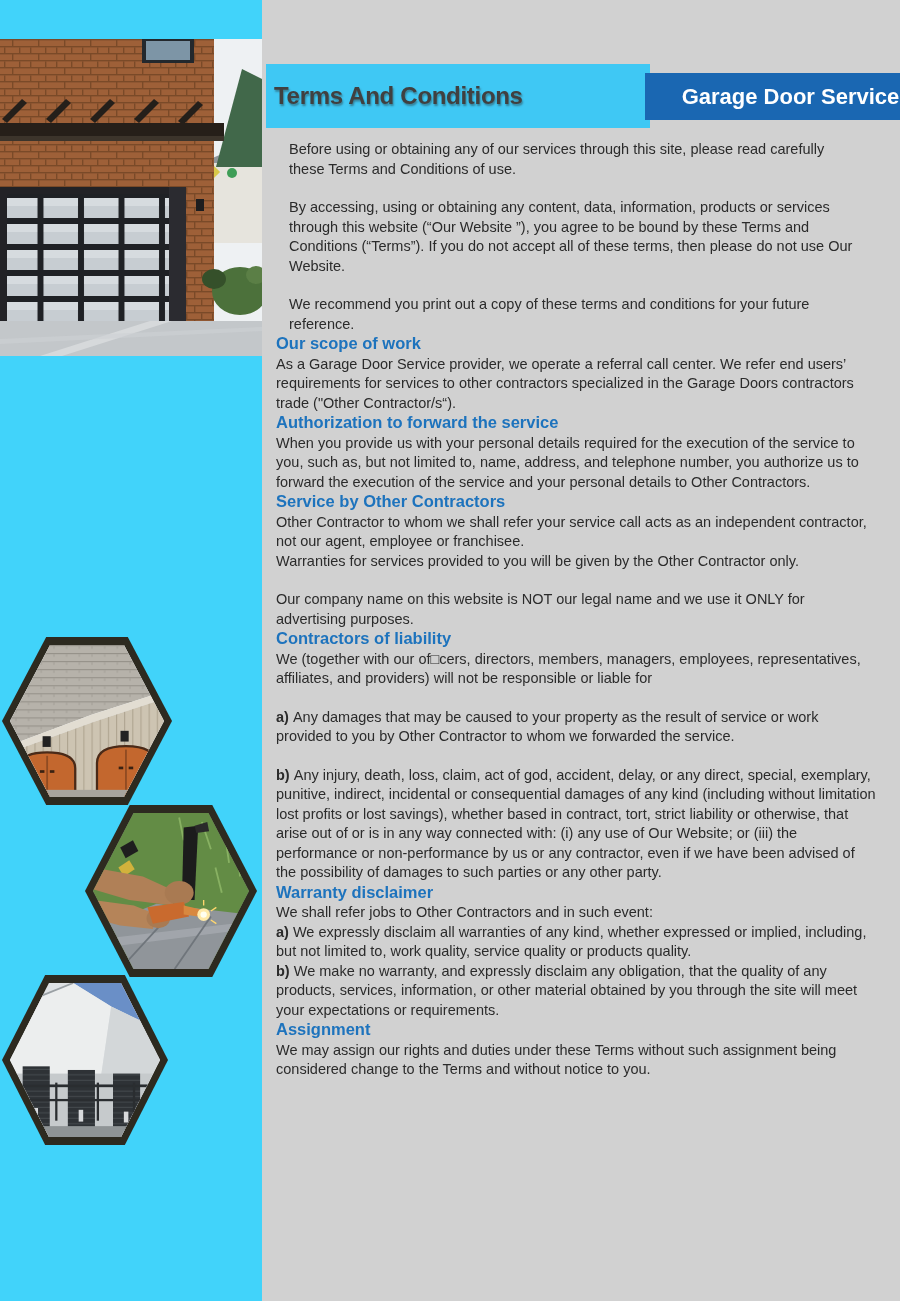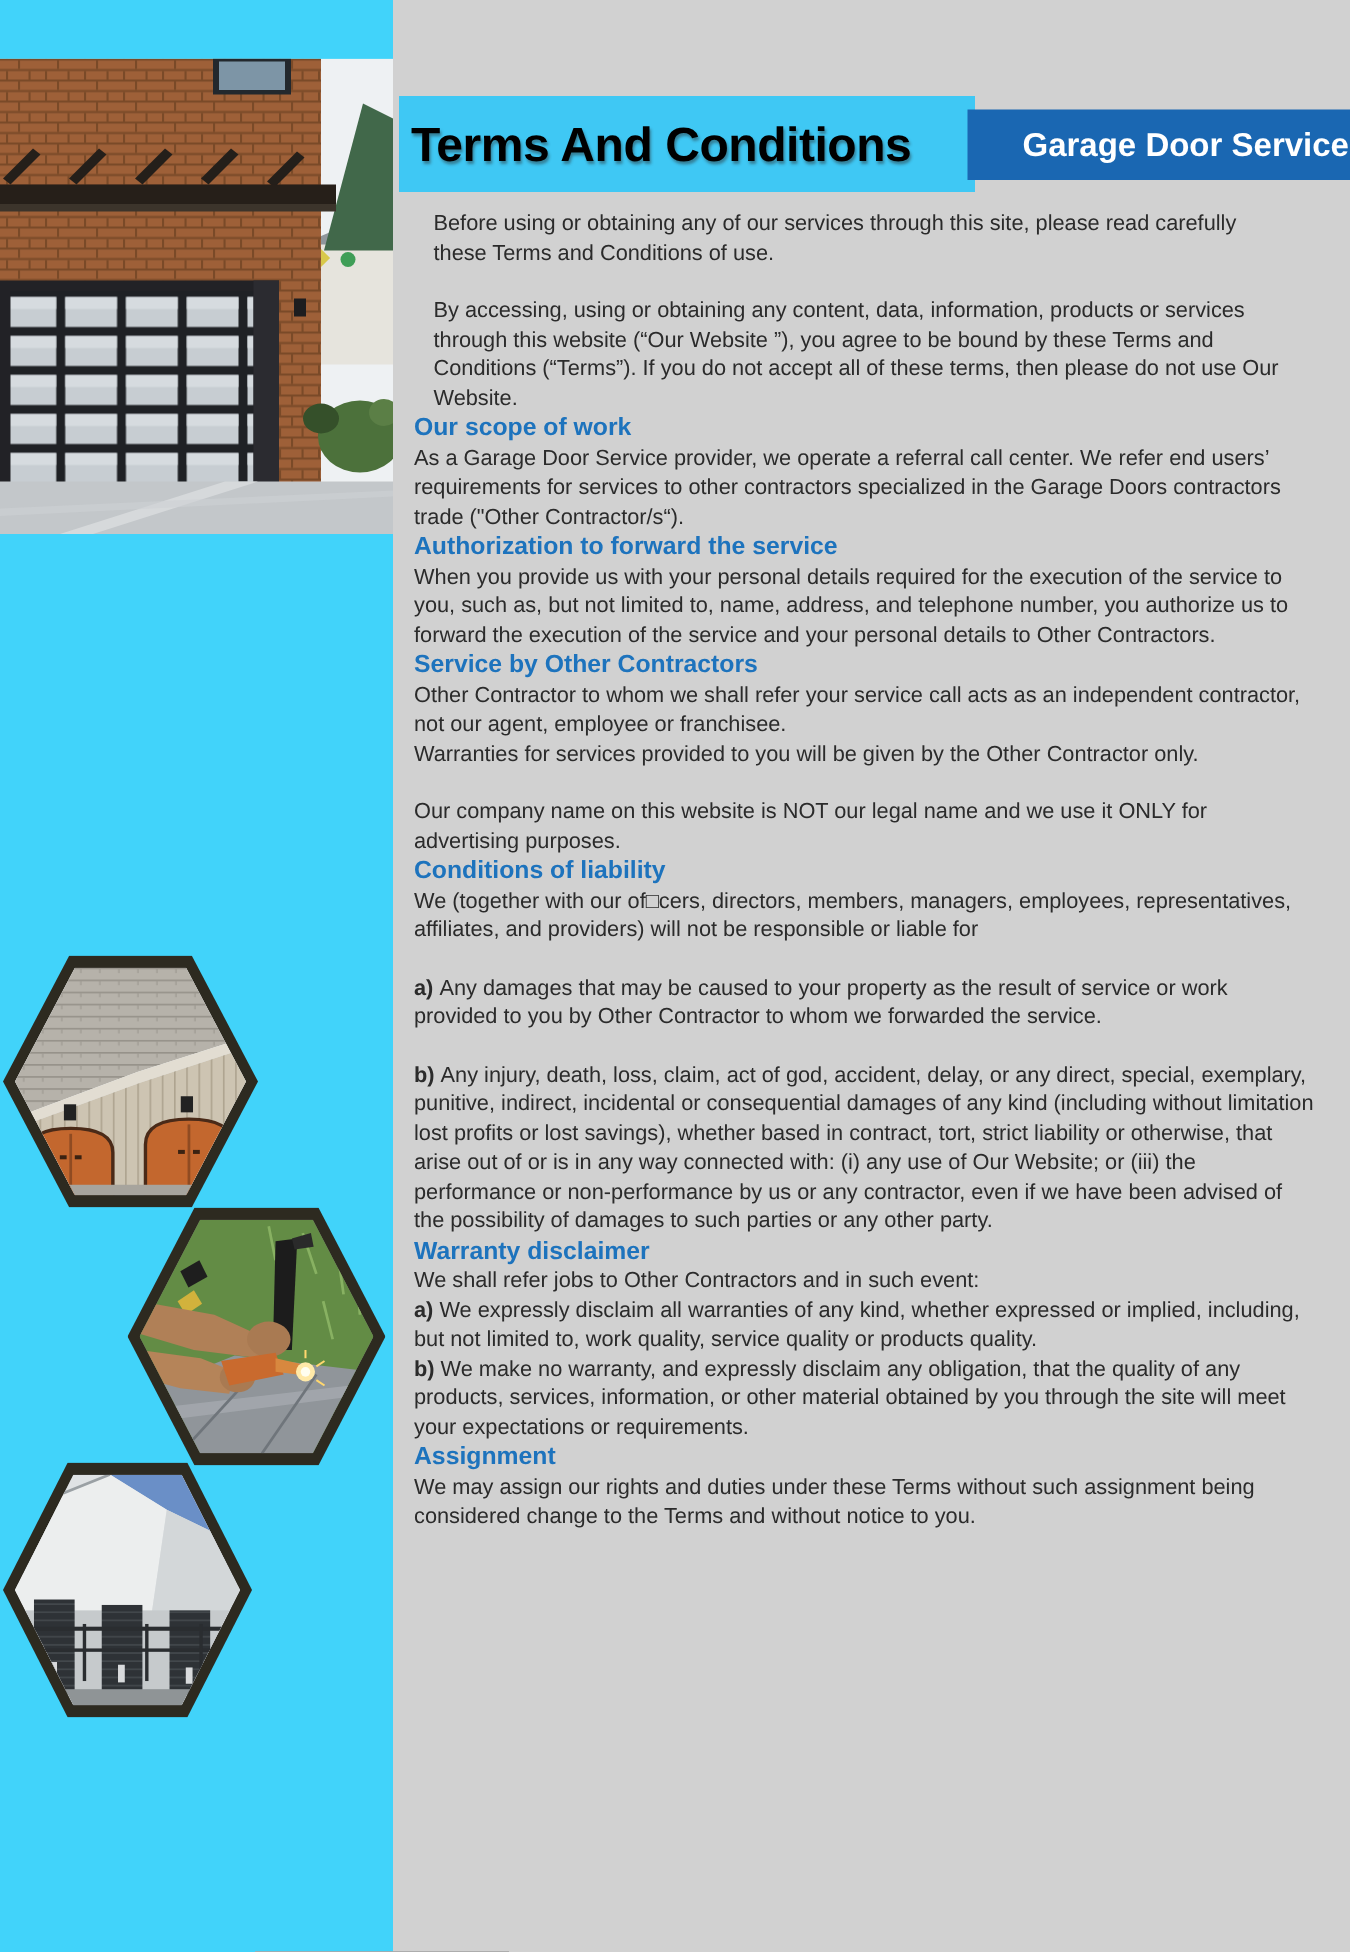--- a/index.html
+++ b/index.html
@@ -13,21 +13,21 @@
   .hex{position:absolute;background:#2d2a20;}
   .hex-inner{position:absolute;left:8px;top:8px;right:8px;bottom:8px;overflow:hidden;background:#777;}
   .hex-inner svg{display:block;width:100%;height:100%;}
   .hex1{left:2px;top:637px;width:170px;height:168px;}
   .hex2{left:85px;top:805px;width:172px;height:172px;}
   .hex3{left:2px;top:975px;width:166px;height:170px;}
   
   .content{position:absolute;left:262px;top:0;width:638px;height:1301px;background:#d1d1d1;}
   .banner-title{position:absolute;left:4px;top:64px;width:384px;height:64px;background:#3fc8f4;
         display:flex;align-items:center;padding-left:8px;box-sizing:border-box;z-index:2;}
-  .banner-title span{font-size:32px;font-weight:bold;color:#000000;letter-spacing:-0.3px;
+  .banner-title span{font-size:24px;font-weight:bold;color:#404040;letter-spacing:-0.3px;
         white-space:nowrap;text-shadow:1px 2px 2px rgba(40,40,40,0.45);}
   .banner-brand{position:absolute;left:383px;top:73px;width:291px;height:47px;background:#1a67b2;
         display:flex;align-items:center;justify-content:center;z-index:3;}
   .banner-brand span{font-size:22px;font-weight:bold;color:#fff;white-space:nowrap;}
   .body-text{position:absolute;left:0;top:0;width:100%;box-sizing:border-box;
         padding:140px 24px 0 14px;color:#2b2b2b;font-size:14.5px;line-height:19.5px;}
   .intro-p{margin:0 13px 19px;}
   .intro-p:last-of-type{margin-bottom:0;}
   .tc-section{}
   .sec-heading{margin:0 0 1px;font-size:16.5px;font-weight:bold;color:#1d73bd;}
@@ -201,37 +201,38 @@
     <div class="banner-title">
       <span>Terms And Conditions</span>
     </div>
     <div class="banner-brand">
       <span>Garage Door Service</span>
     </div>
 
     <div class="body-text">
       <p class="intro-p">Before using or obtaining any of our services through this site, please read carefully these Terms and Conditions of use.</p>
       <p class="intro-p">By accessing, using or obtaining any content, data, information, products or services through this website (“Our Website ”), you agree to be bound by these Terms and Conditions (“Terms”). If you do not accept all of these terms, then please do not use Our Website.</p>
+      <p class="intro-p">We recommend you print out a copy of these terms and conditions for your future reference.</p>
       <div id="sections">
           <section class="tc-section">
             <h3 class="sec-heading">Our scope of work</h3>
             <p class="sec-p">As a Garage Door Service provider, we operate a referral call center. We refer end users’ requirements for services to other contractors specialized in the Garage Doors contractors trade ("Other Contractor/s“).</p>
           </section>
           <section class="tc-section">
             <h3 class="sec-heading">Authorization to forward the service</h3>
             <p class="sec-p">When you provide us with your personal details required for the execution of the service to you, such as, but not limited to, name, address, and telephone number, you authorize us to forward the execution of the service and your personal details to Other Contractors.</p>
           </section>
           <section class="tc-section">
             <h3 class="sec-heading">Service by Other Contractors</h3>
             <p class="sec-p">Other Contractor to whom we shall refer your service call acts as an independent contractor, not our agent, employee or franchisee.</p>
             <p class="sec-p">Warranties for services provided to you will be given by the Other Contractor only.</p>
             <p class="sec-p gap">Our company name on this website is NOT our legal name and we use it ONLY for advertising purposes.</p>
           </section>
           <section class="tc-section">
-            <h3 class="sec-heading">Conditions of liability</h3>
+            <h3 class="sec-heading">Contractors of liability</h3>
             <p class="sec-p">We (together with our of□cers, directors, members, managers, employees, representatives, affiliates, and providers) will not be responsible or liable for</p>
             <p class="sec-p gap"><strong>a) </strong>Any damages that may be caused to your property as the result of service or work provided to you by Other Contractor to whom we forwarded the service.</p>
             <p class="sec-p gap"><strong>b) </strong>Any injury, death, loss, claim, act of god, accident, delay, or any direct, special, exemplary, punitive, indirect, incidental or consequential damages of any kind (including without limitation lost profits or lost savings), whether based in contract, tort, strict liability or otherwise, that arise out of or is in any way connected with: (i) any use of Our Website; or (iii) the performance or non-performance by us or any contractor, even if we have been advised of the possibility of damages to such parties or any other party.</p>
           </section>
           <section class="tc-section">
             <h3 class="sec-heading">Warranty disclaimer</h3>
             <p class="sec-p">We shall refer jobs to Other Contractors and in such event:</p>
             <p class="sec-p"><strong>a) </strong>We expressly disclaim all warranties of any kind, whether expressed or implied, including, but not limited to, work quality, service quality or products quality.</p>
             <p class="sec-p"><strong>b) </strong>We make no warranty, and expressly disclaim any obligation, that the quality of any products, services, information, or other material obtained by you through the site will meet your expectations or requirements.</p>
           </section>

